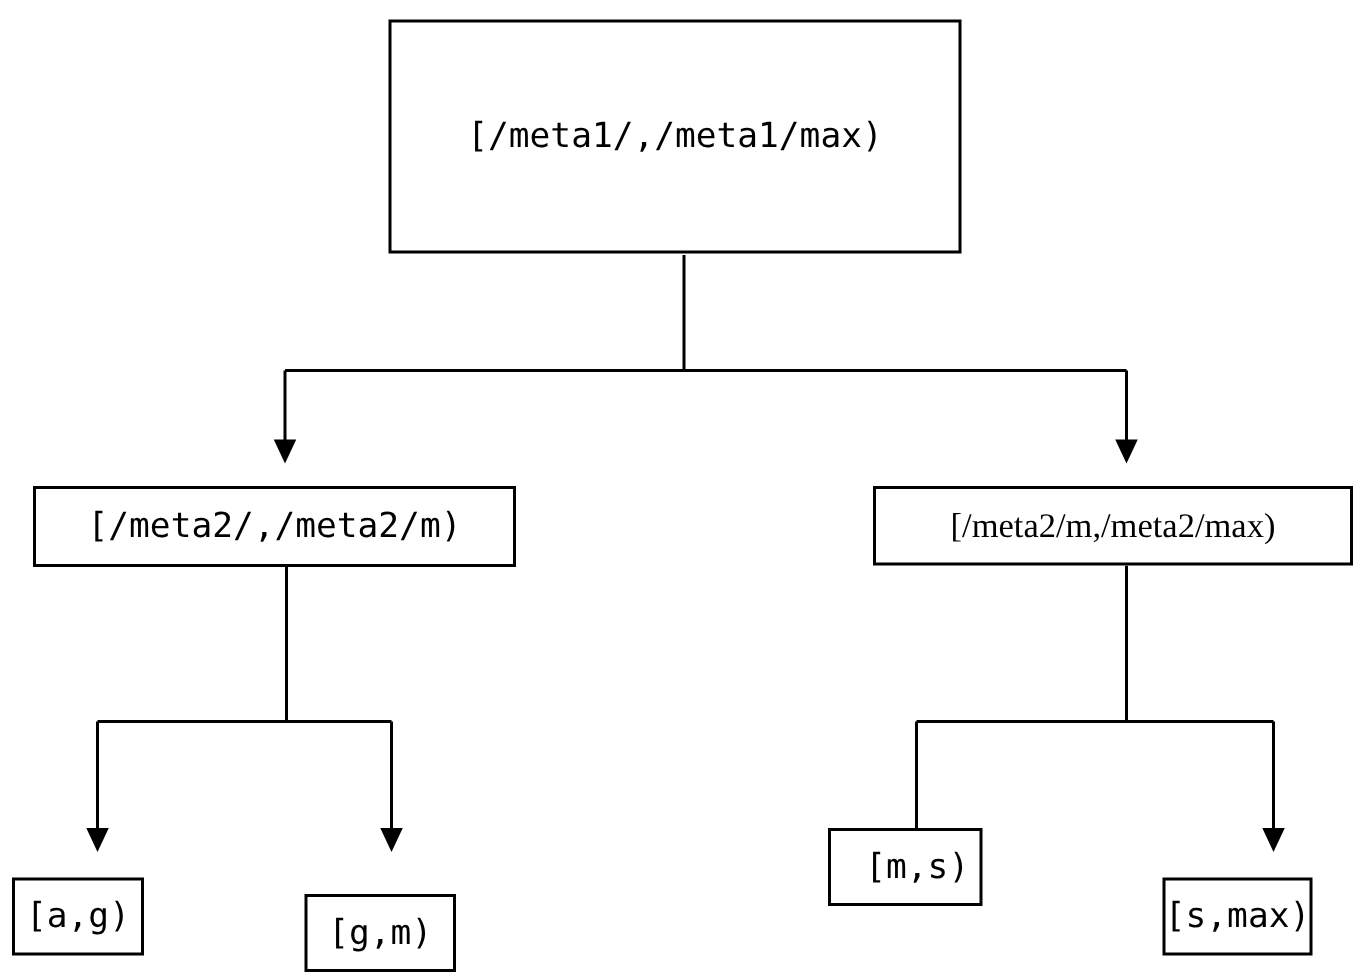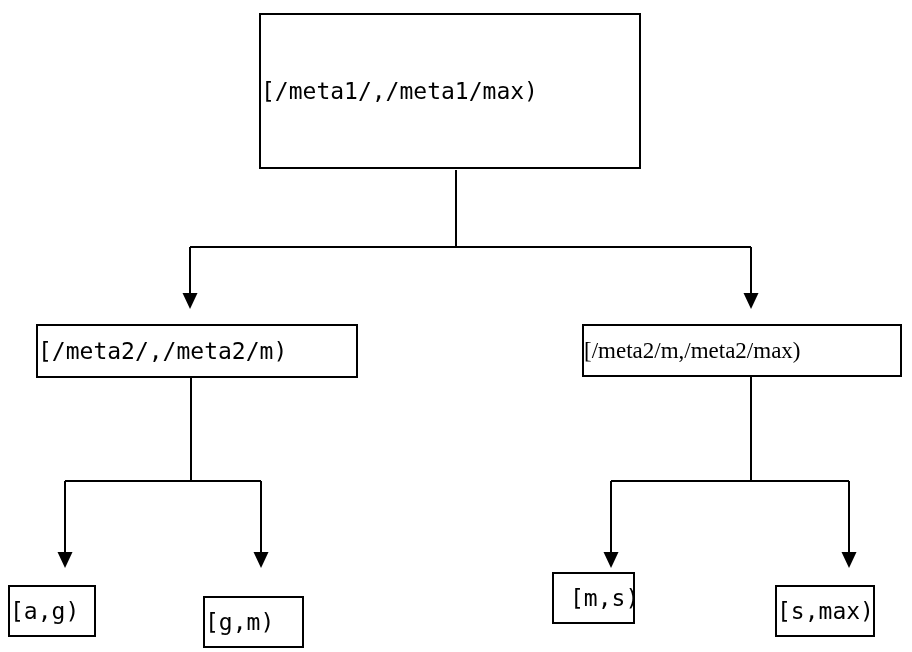--- a/index.html
+++ b/index.html
@@ -32,31 +32,31 @@
     stroke: none;
   }
   .node {
     position: absolute;
     box-sizing: border-box;
     border: 2px solid #000000;
     background: #ffffff;
     color: #000000;
     display: flex;
     align-items: center;
-    justify-content: flex-start;
+    justify-content: center;
     font-size: 23px;
     line-height: 1;
     white-space: nowrap;
   }
   .node-root   { left: 259px; top: 13px;  width: 382px; height: 156px; }
-  .node-left   { left: 36px;  top: 324px; width: 322px; height: 54px;  }
+  .node-left   { left: 22px;  top: 324px; width: 322px; height: 54px;  }
   .node-right  { left: 582px; top: 324px; width: 320px; height: 53px; font-family: Liberation Serif, serif;  }
   .leaf-ag     { left: 8px;   top: 585px; width: 88px; height: 52px;  }
   .leaf-gm     { left: 203px; top: 585px; width: 101px; height: 52px; margin-top: 11px;  }
-  .leaf-ms     { left: 552px; top: 572px; width: 83px; height: 52px; padding-left: 16px;  }
+  .leaf-ms     { left: 552px; top: 552px; width: 103px; height: 52px; padding-left: 16px;  }
   .leaf-smax   { left: 775px; top: 585px; width: 100px; height: 52px;  }
 </style>
 </head>
 <body>
 
 <div class="canvas">
 
   <svg class="edges" viewBox="0 0 912 652" aria-hidden="true">
 
     <path d="M456 170 V247 M190 247 H751 M190 247 V294 M751 247 V294"></path>

